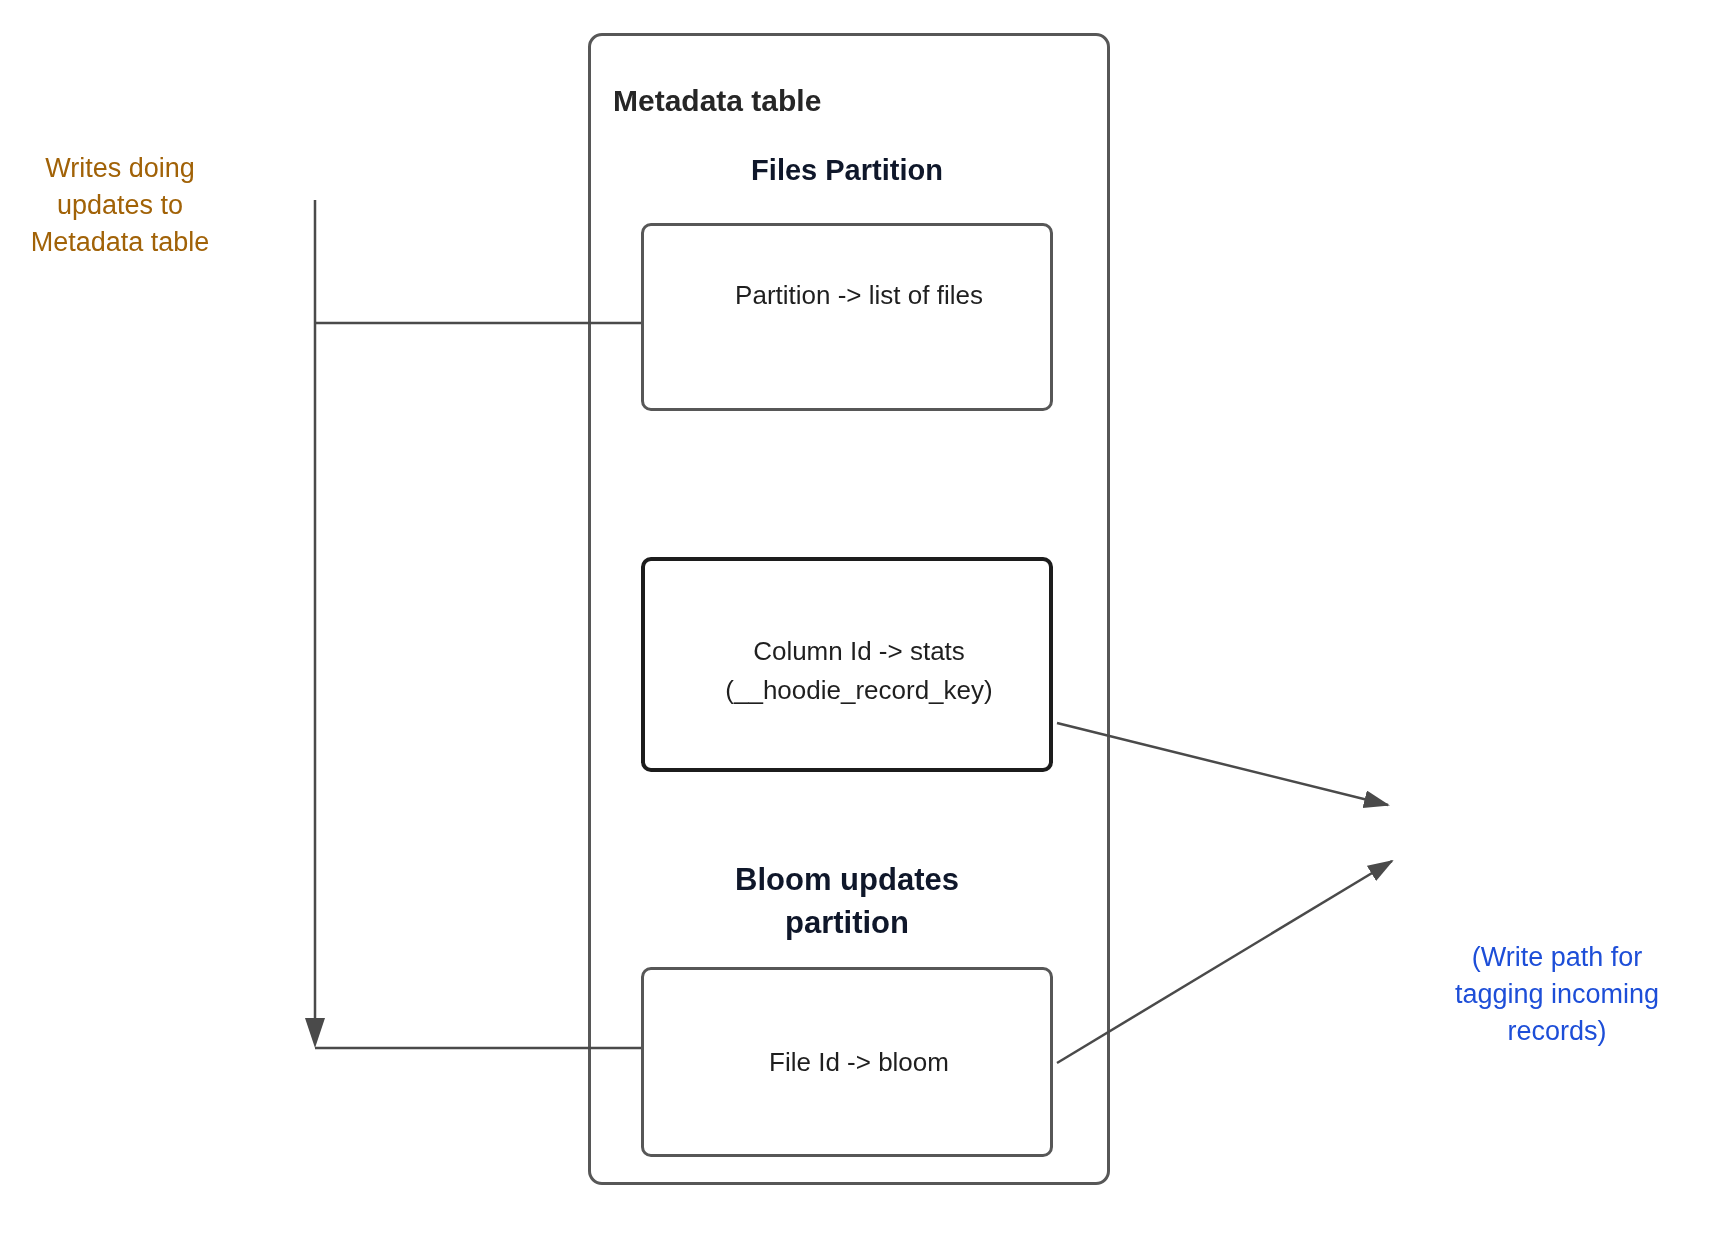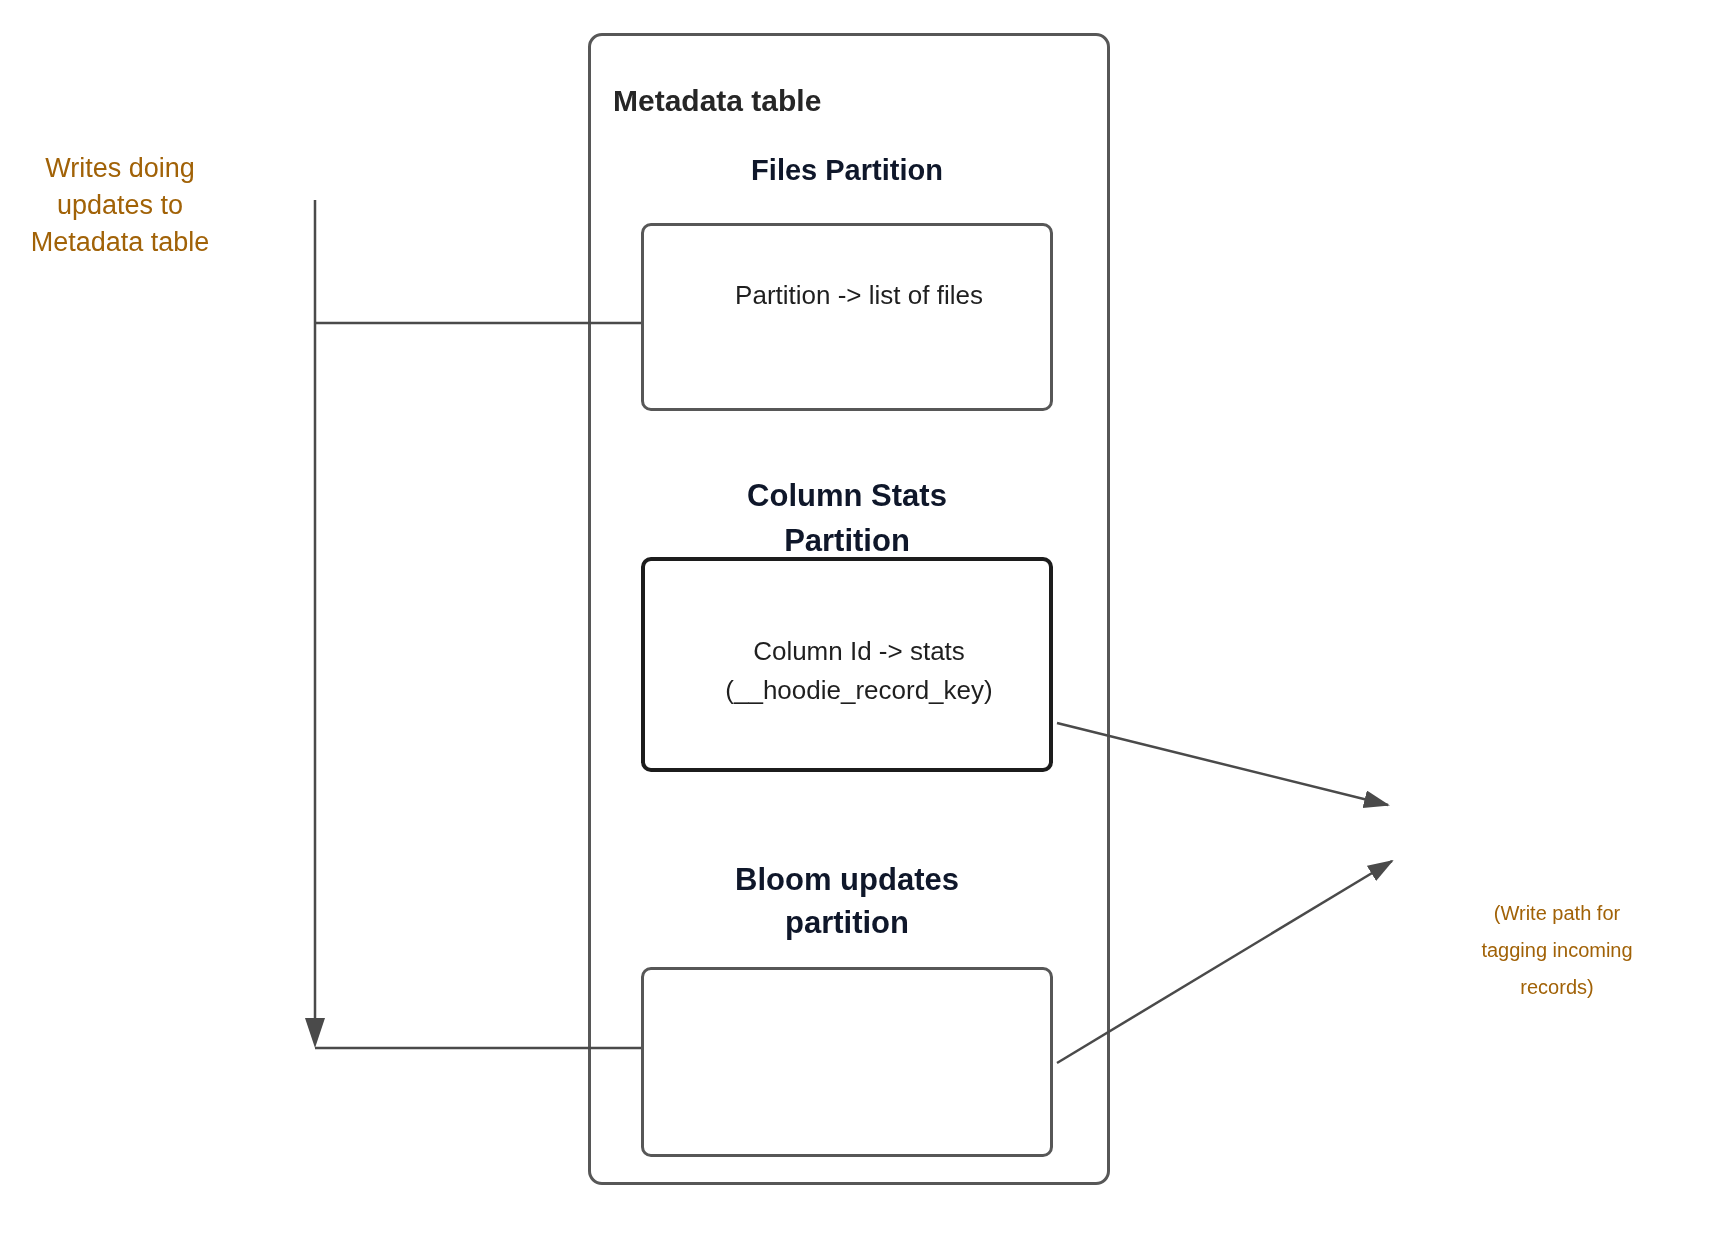--- a/index.html
+++ b/index.html
@@ -88,24 +88,24 @@
   .bloom-content { top: 1043px; }
 
   .index-title {
     left: 1397px; top: 806px; width: 320px;
     font-size: 31px; font-weight: bold;
     text-align: center;
     color: #262626;
     z-index: 2;
   }
   .index-subtitle {
-    left: 1417px; top: 895px; width: 280px;
-    font-size: 20px; line-height: 37px;
+    left: 1417px; top: 939px; width: 280px;
+    font-size: 27px; line-height: 37px;
     text-align: center;
-    color: #a16207;
+    color: #1d4ed8;
     z-index: 2;
   }
 </style>
 </head>
 <body>
 
 <div class="canvas">
 
   <svg class="connectors" viewBox="0 0 1718 1244" xmlns="http://www.w3.org/2000/svg">
     <defs>
@@ -130,27 +130,26 @@
 updates to
 Metadata table</div>
 
   <div class="abs outer-box"></div>
   <div class="abs outer-title">Metadata table</div>
 
   <div class="abs section-heading files-heading centered">Files Partition</div>
   <div class="abs inner-box files-box"></div>
   <div class="abs box-content files-content multiline">Partition -&gt; list of files</div>
 
-  <div class="abs section-heading cs-heading centered multiline">Column Stats
-Partition</div>
   <div class="abs inner-box cs-box"></div>
   <div class="abs box-content cs-content multiline">Column Id  -&gt; stats
 (__hoodie_record_key)</div>
 
   <div class="abs section-heading bloom-heading centered multiline">Bloom updates
 partition</div>
   <div class="abs inner-box bloom-box"></div>
+  <div class="abs box-content bloom-content multiline">File Id -&gt; bloom</div>
 
   <div class="abs index-subtitle multiline">(Write path for
 tagging incoming
 records)</div>
 
 </div>
 
 </body></html>

